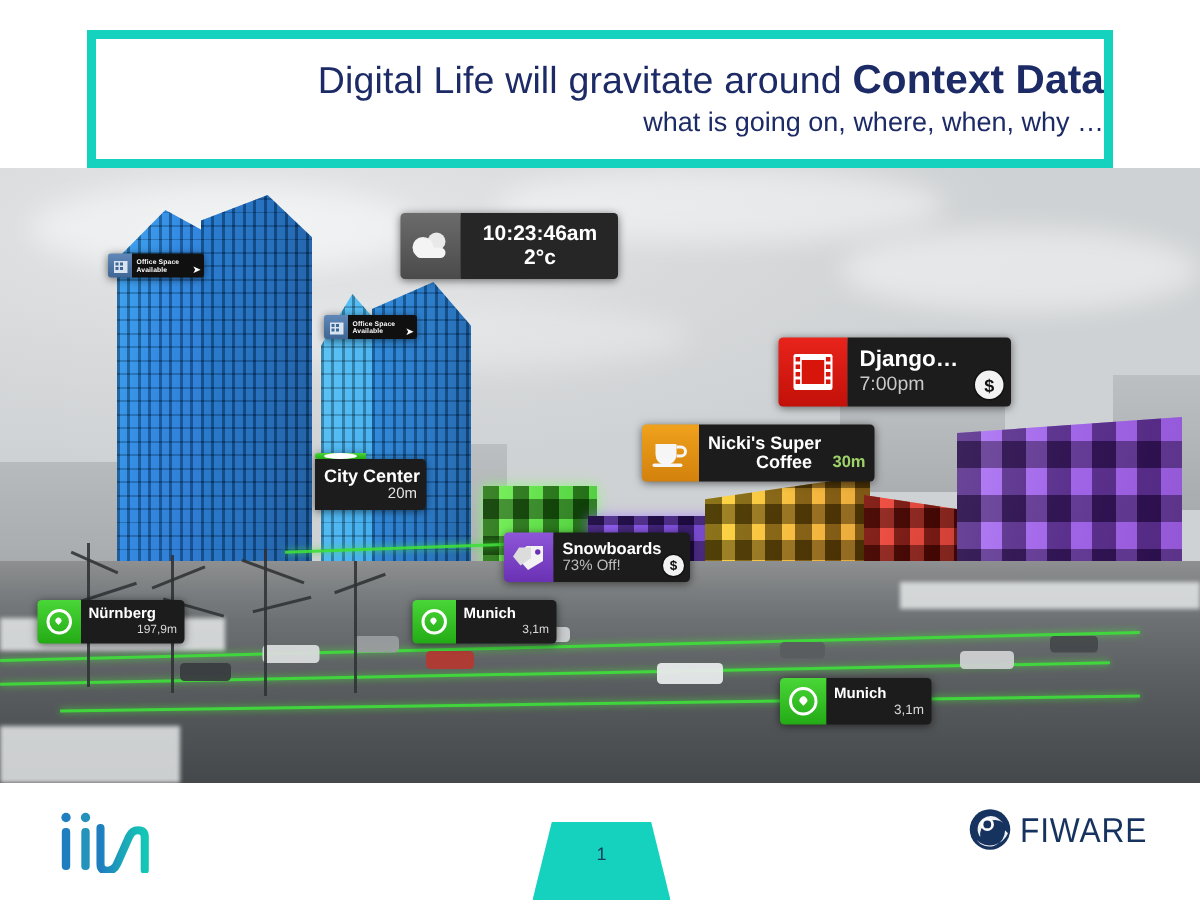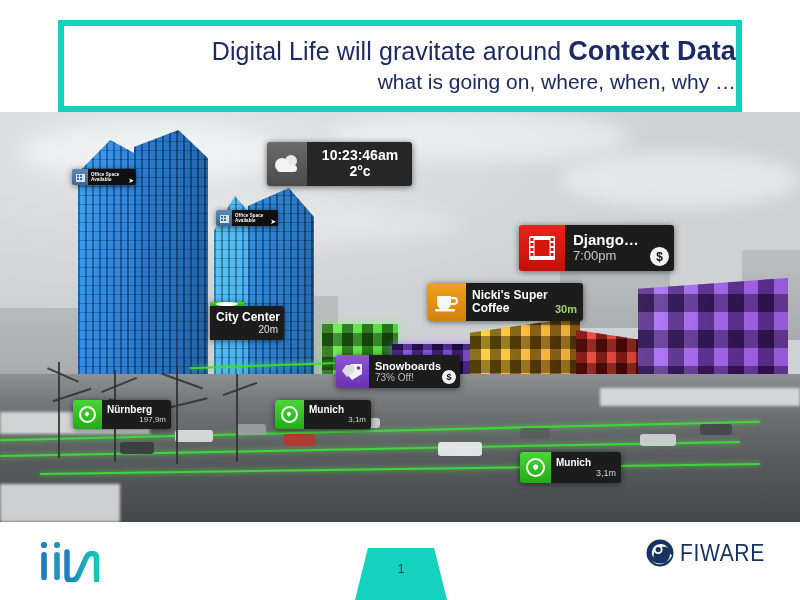--- a/index.html
+++ b/index.html
@@ -42,21 +42,21 @@
     color: #1c2a66;
     letter-spacing: 0.1px;
     white-space: nowrap;
     line-height: 1.12;
   }
   #title-line1 .bold {
     font-weight: bold;
     font-size: 27px;
   }
   #title-line2 {
-    font-size: 21px;
+    font-size: 18px;
     color: #1c2a66;
     white-space: nowrap;
     line-height: 1.3;
     margin-top: 2px;
   }
 
   
   #scene {
     position: absolute;
     left: 0; top: 112px;
@@ -237,23 +237,24 @@
     font-weight: bold;
     line-height: 1.12;
     white-space: nowrap;
   }
   .ar-sub {
     line-height: 1.12;
     white-space: nowrap;
   }
   .ar-row {
     display: flex;
-    align-items: center;
+    align-items: flex-start;
     gap: 8px;
     justify-content: space-between;
+    margin-left: 32px;
   }
   .badge-dollar {
     position: absolute;
     border-radius: 50%;
     background: #f2f2f2;
     color: #111;
     display: flex;
     align-items: center;
     justify-content: center;
     font-weight: bold;
@@ -354,21 +355,21 @@
     border-radius: 50% 50% 50% 0;
     transform: rotate(-45deg) translate(5%, -5%);
   }
 
   #tag-city { left: 210px; top: 190px; flex-direction: column; }
   #tag-city .ar-icon { width: 34px; }
   #tag-city .ar-body { width: 74px; height: 34px; padding: 2px 6px; }
   #tag-city .ar-title { font-size: 12px; }
   #tag-city .ar-sub   { font-size: 10px; text-align: right; color: #e3e3e3; }
 
-  #tag-nurnberg { left: 25px; top: 288px; margin-left: 48px; }
+  #tag-nurnberg { left: 25px; top: 288px; }
   #tag-nurnberg .ar-icon { width: 29px; }
   #tag-nurnberg .ar-body { width: 69px; height: 29px; padding: 1px 5px; }
   #tag-nurnberg .ar-title { font-size: 10px; }
   #tag-nurnberg .ar-sub   { font-size: 8px; text-align: right; color: #d8d8d8; }
 
   #tag-munich1 { left: 275px; top: 288px; }
   #tag-munich1 .ar-icon { width: 29px; }
   #tag-munich1 .ar-body { width: 67px; height: 29px; padding: 1px 5px; }
   #tag-munich1 .ar-title { font-size: 10px; }
   #tag-munich1 .ar-sub   { font-size: 8px; text-align: right; color: #d8d8d8; }

